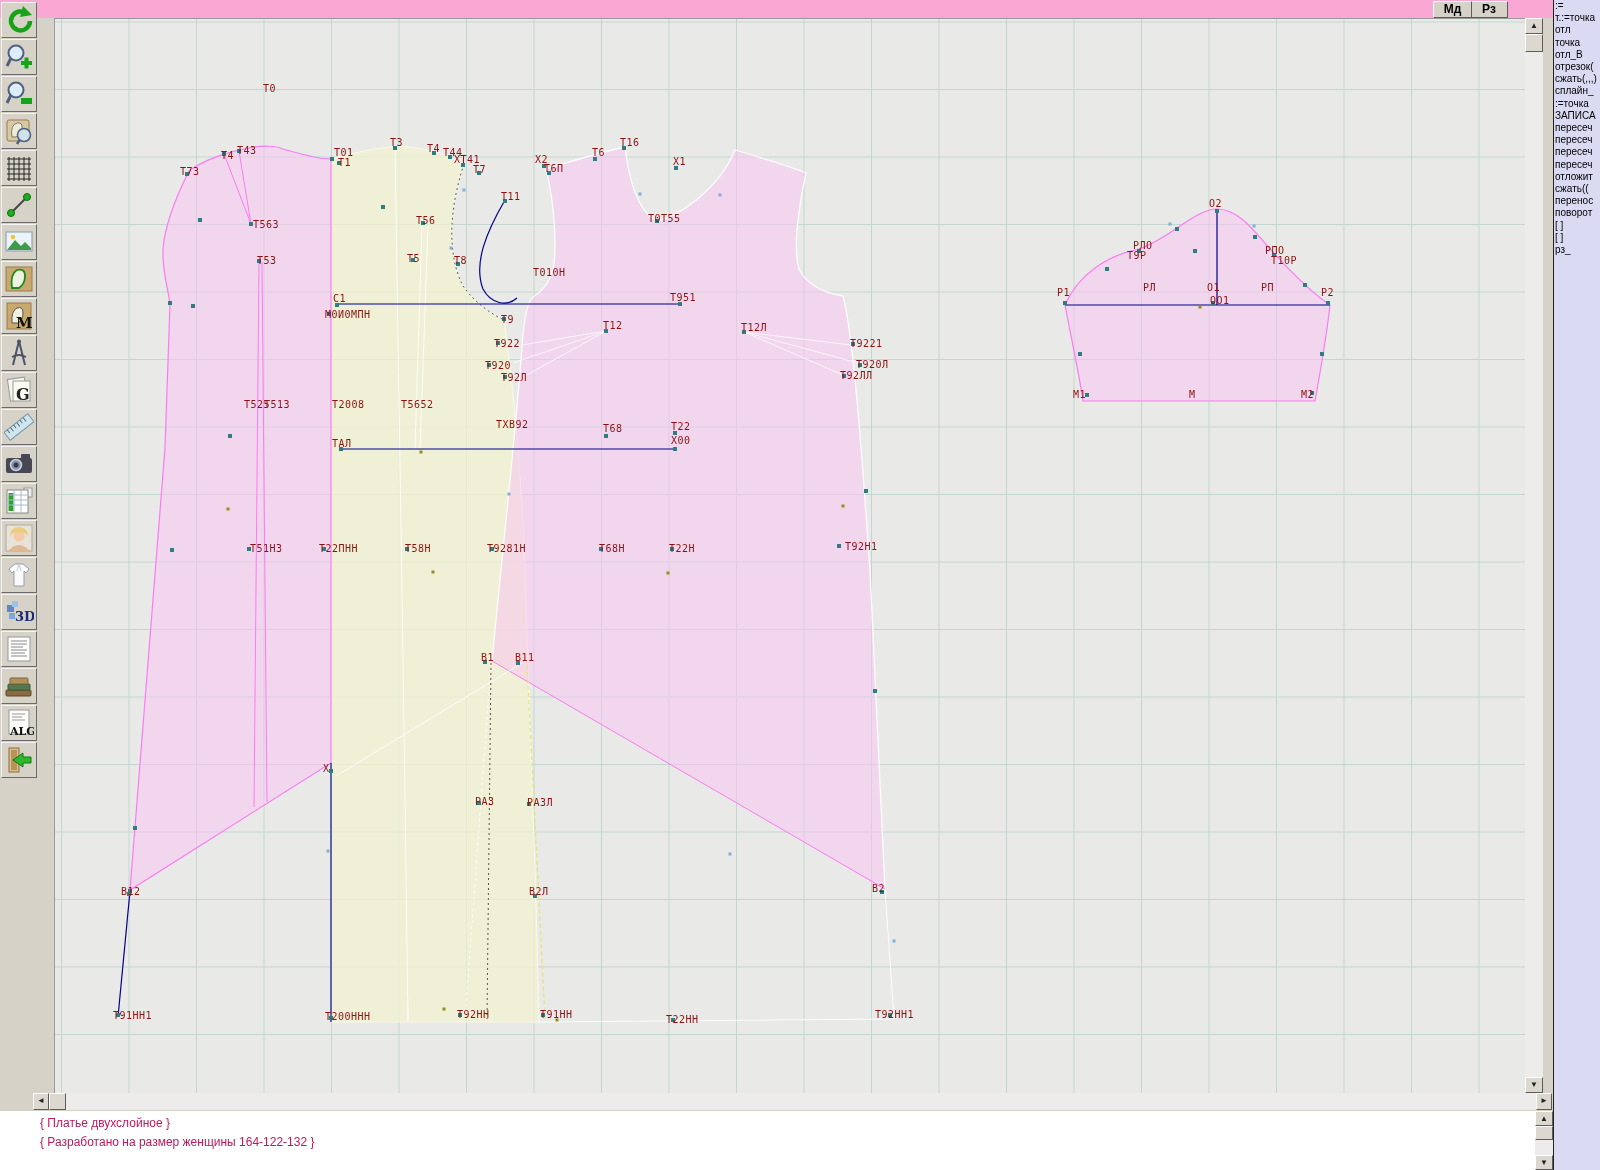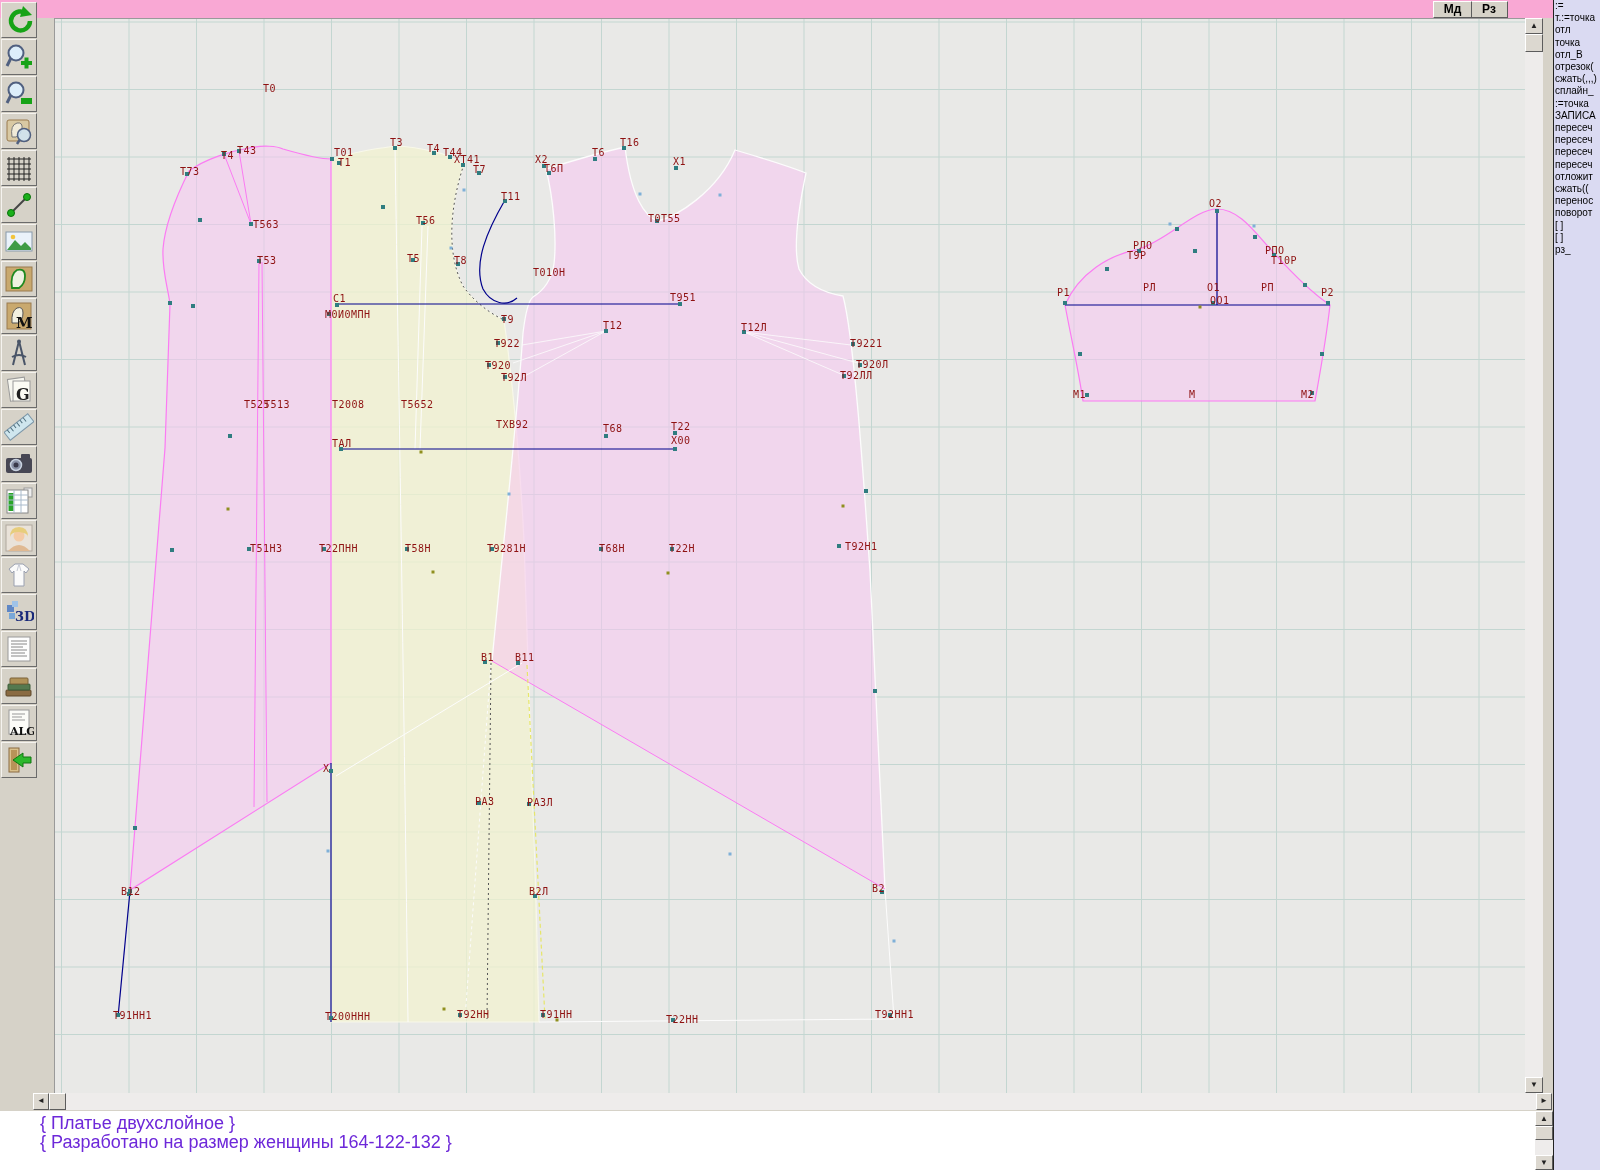--- a/index.html
+++ b/index.html
@@ -42,21 +42,21 @@
                   border:1px solid;border-color:#ffffff #5c5c5c #5c5c5c #ffffff;box-sizing:border-box}
   .vscroll .down{left:0;bottom:0;width:18px;height:16px}
   .hscroll{position:absolute;left:33px;top:1093px;width:1519px;height:17px;background:#eeeceb}
   .hscroll .left{left:0;top:0;width:16px;height:17px}
   .hscroll .thumb{position:absolute;left:16px;top:0;width:17px;height:17px;background:#dcd8d0;
                   border:1px solid;border-color:#ffffff #5c5c5c #5c5c5c #ffffff;box-sizing:border-box}
   .hscroll .right{right:0;top:0;width:16px;height:17px}
 
   
   .console{position:absolute;left:0;top:1111px;width:1535px;height:59px;background:#ffffff;
-           font-size:18px;color:#6d28d9}
+           font-size:12px;color:#be185d}
   .console .line{padding-left:40px;line-height:19px;white-space:pre}
   .console .line:first-child{padding-top:3px}
   .cscroll{position:absolute;left:1535px;top:1111px;width:18px;height:59px;background:#eeeceb}
   .cscroll .up{left:0;top:0;width:18px;height:15px}
   .cscroll .thumb{position:absolute;left:0;top:15px;width:18px;height:14px;background:#dcd8d0;
                   border:1px solid;border-color:#ffffff #5c5c5c #5c5c5c #ffffff;box-sizing:border-box}
   .cscroll .down{left:0;bottom:0;width:18px;height:15px}
 
   
   .cmd-panel{position:absolute;left:1553px;top:0;width:47px;height:1170px;background:#dadaf2;

